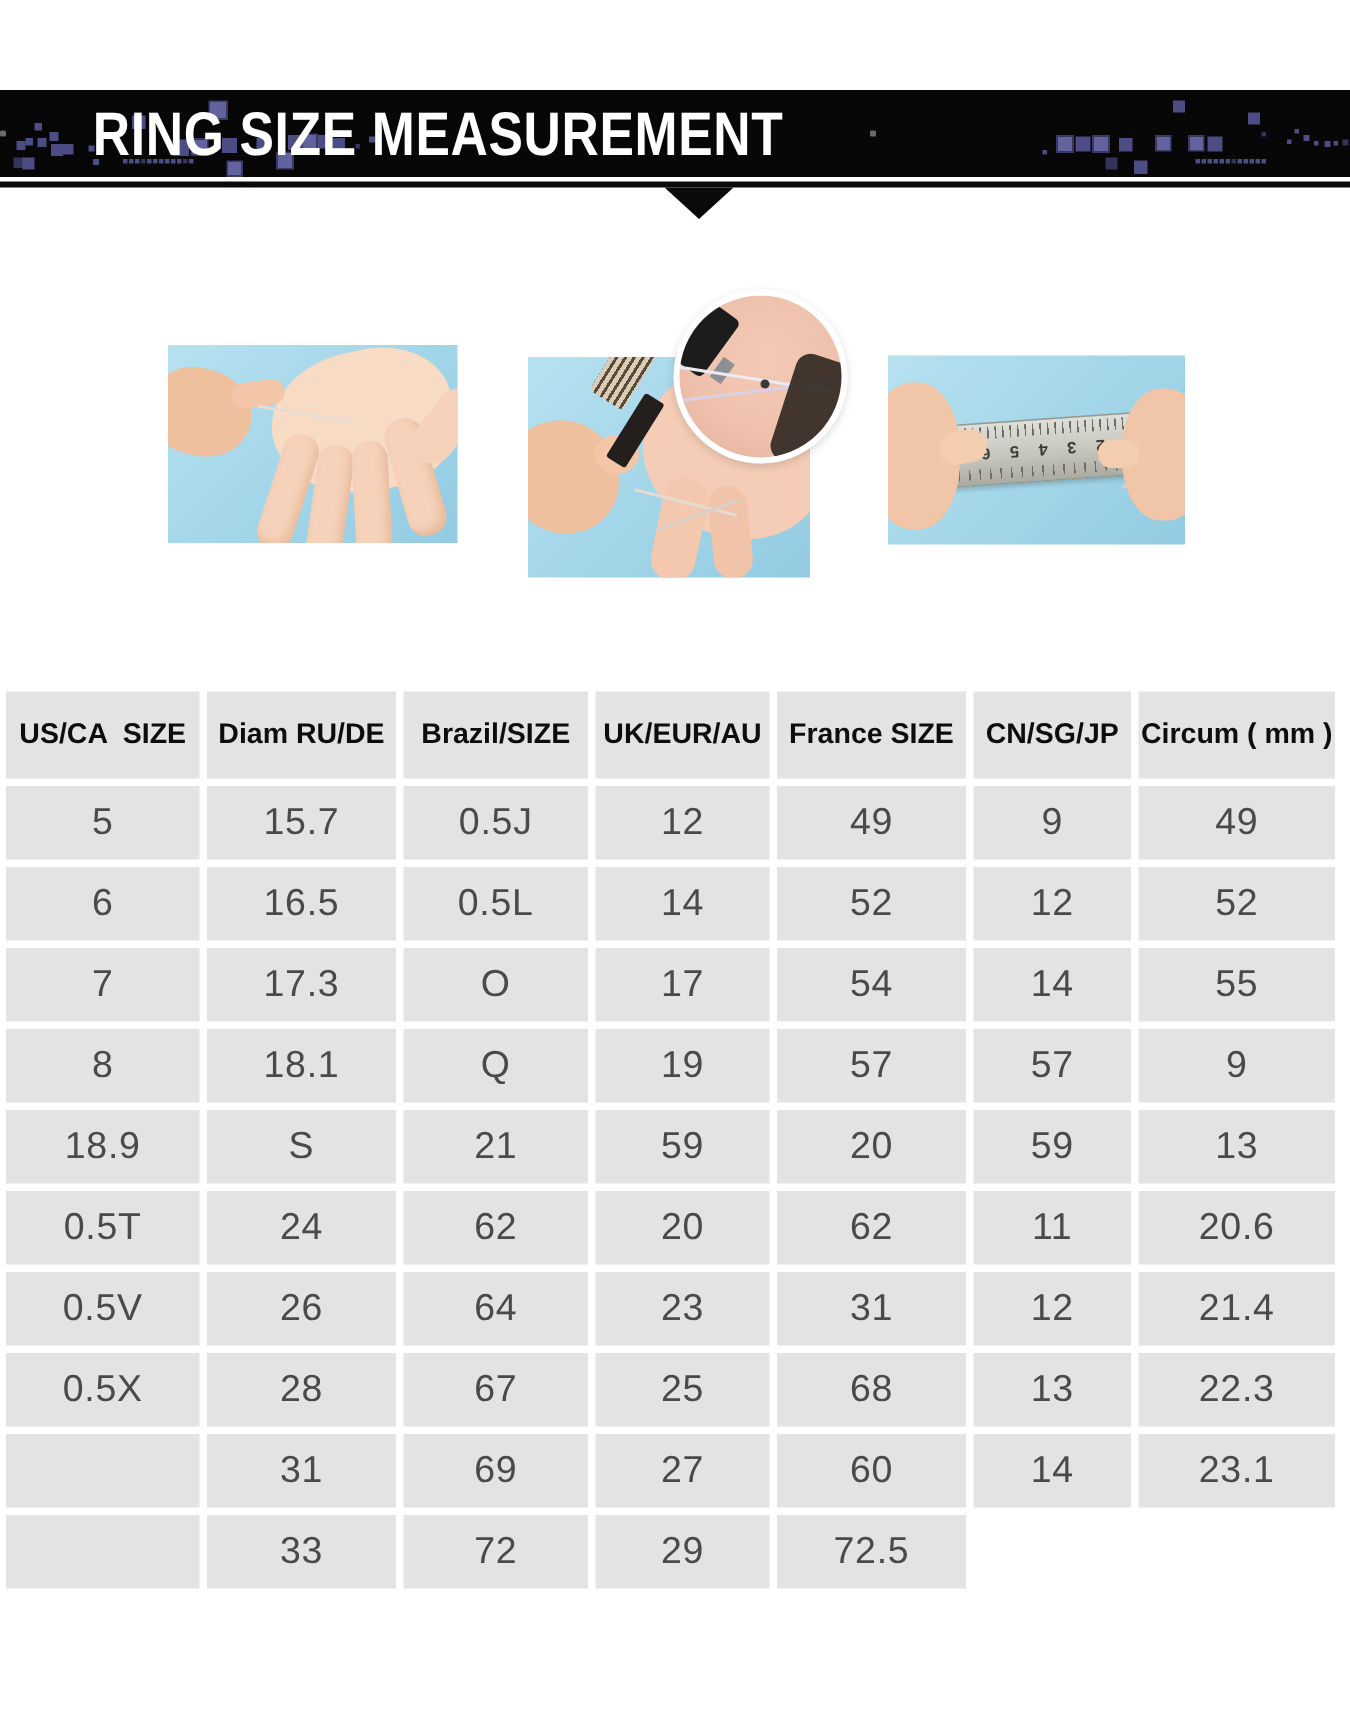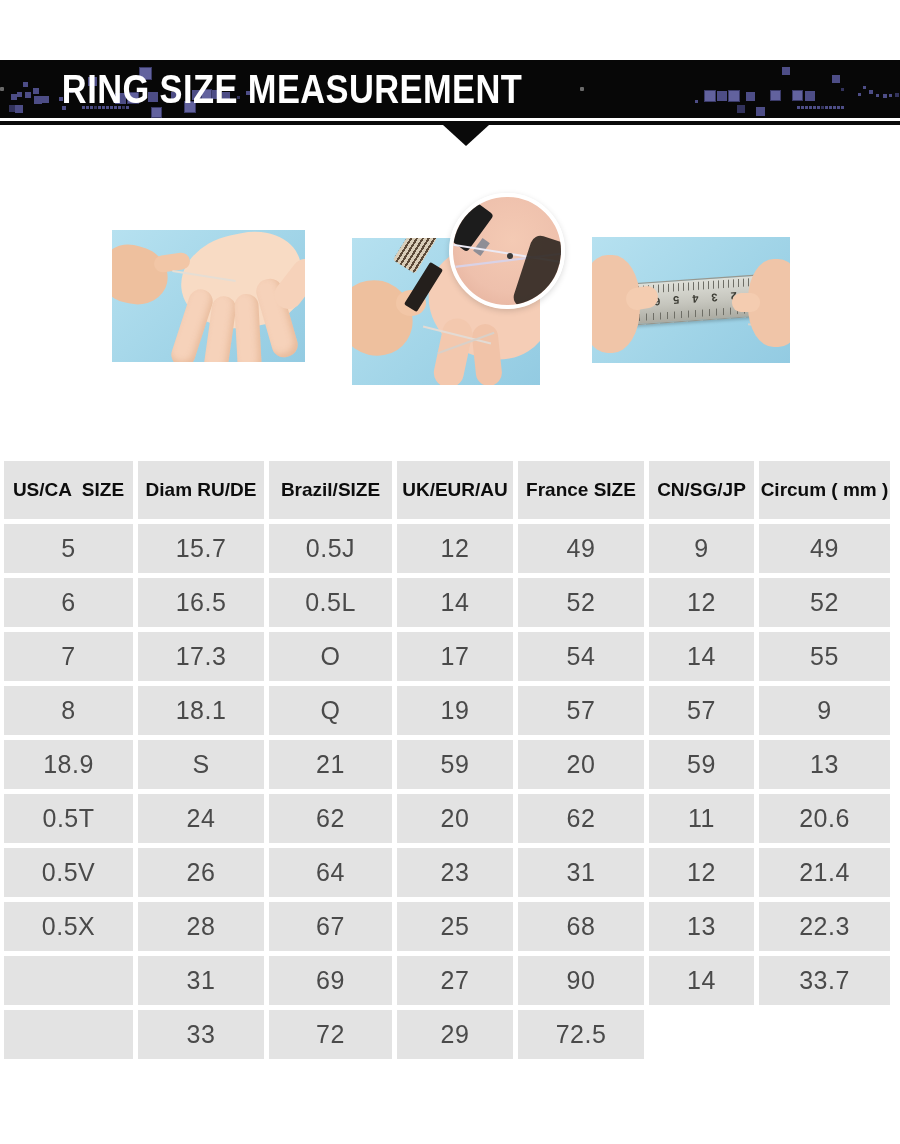--- a/index.html
+++ b/index.html
@@ -281,23 +281,23 @@
       <div class="td">28</div>
       <div class="td">67</div>
       <div class="td">25</div>
       <div class="td">68</div>
       <div class="td">13</div>
       <div class="td">22.3</div>
       <div class="td"></div>
       <div class="td">31</div>
       <div class="td">69</div>
       <div class="td">27</div>
-      <div class="td">90</div>
+      <div class="td">60</div>
       <div class="td">14</div>
-      <div class="td">33.7</div>
+      <div class="td">23.1</div>
       <div class="td"></div>
       <div class="td">33</div>
       <div class="td">72</div>
       <div class="td">29</div>
       <div class="td">72.5</div>
     </div>
 
 </div>
 
 </body></html>

